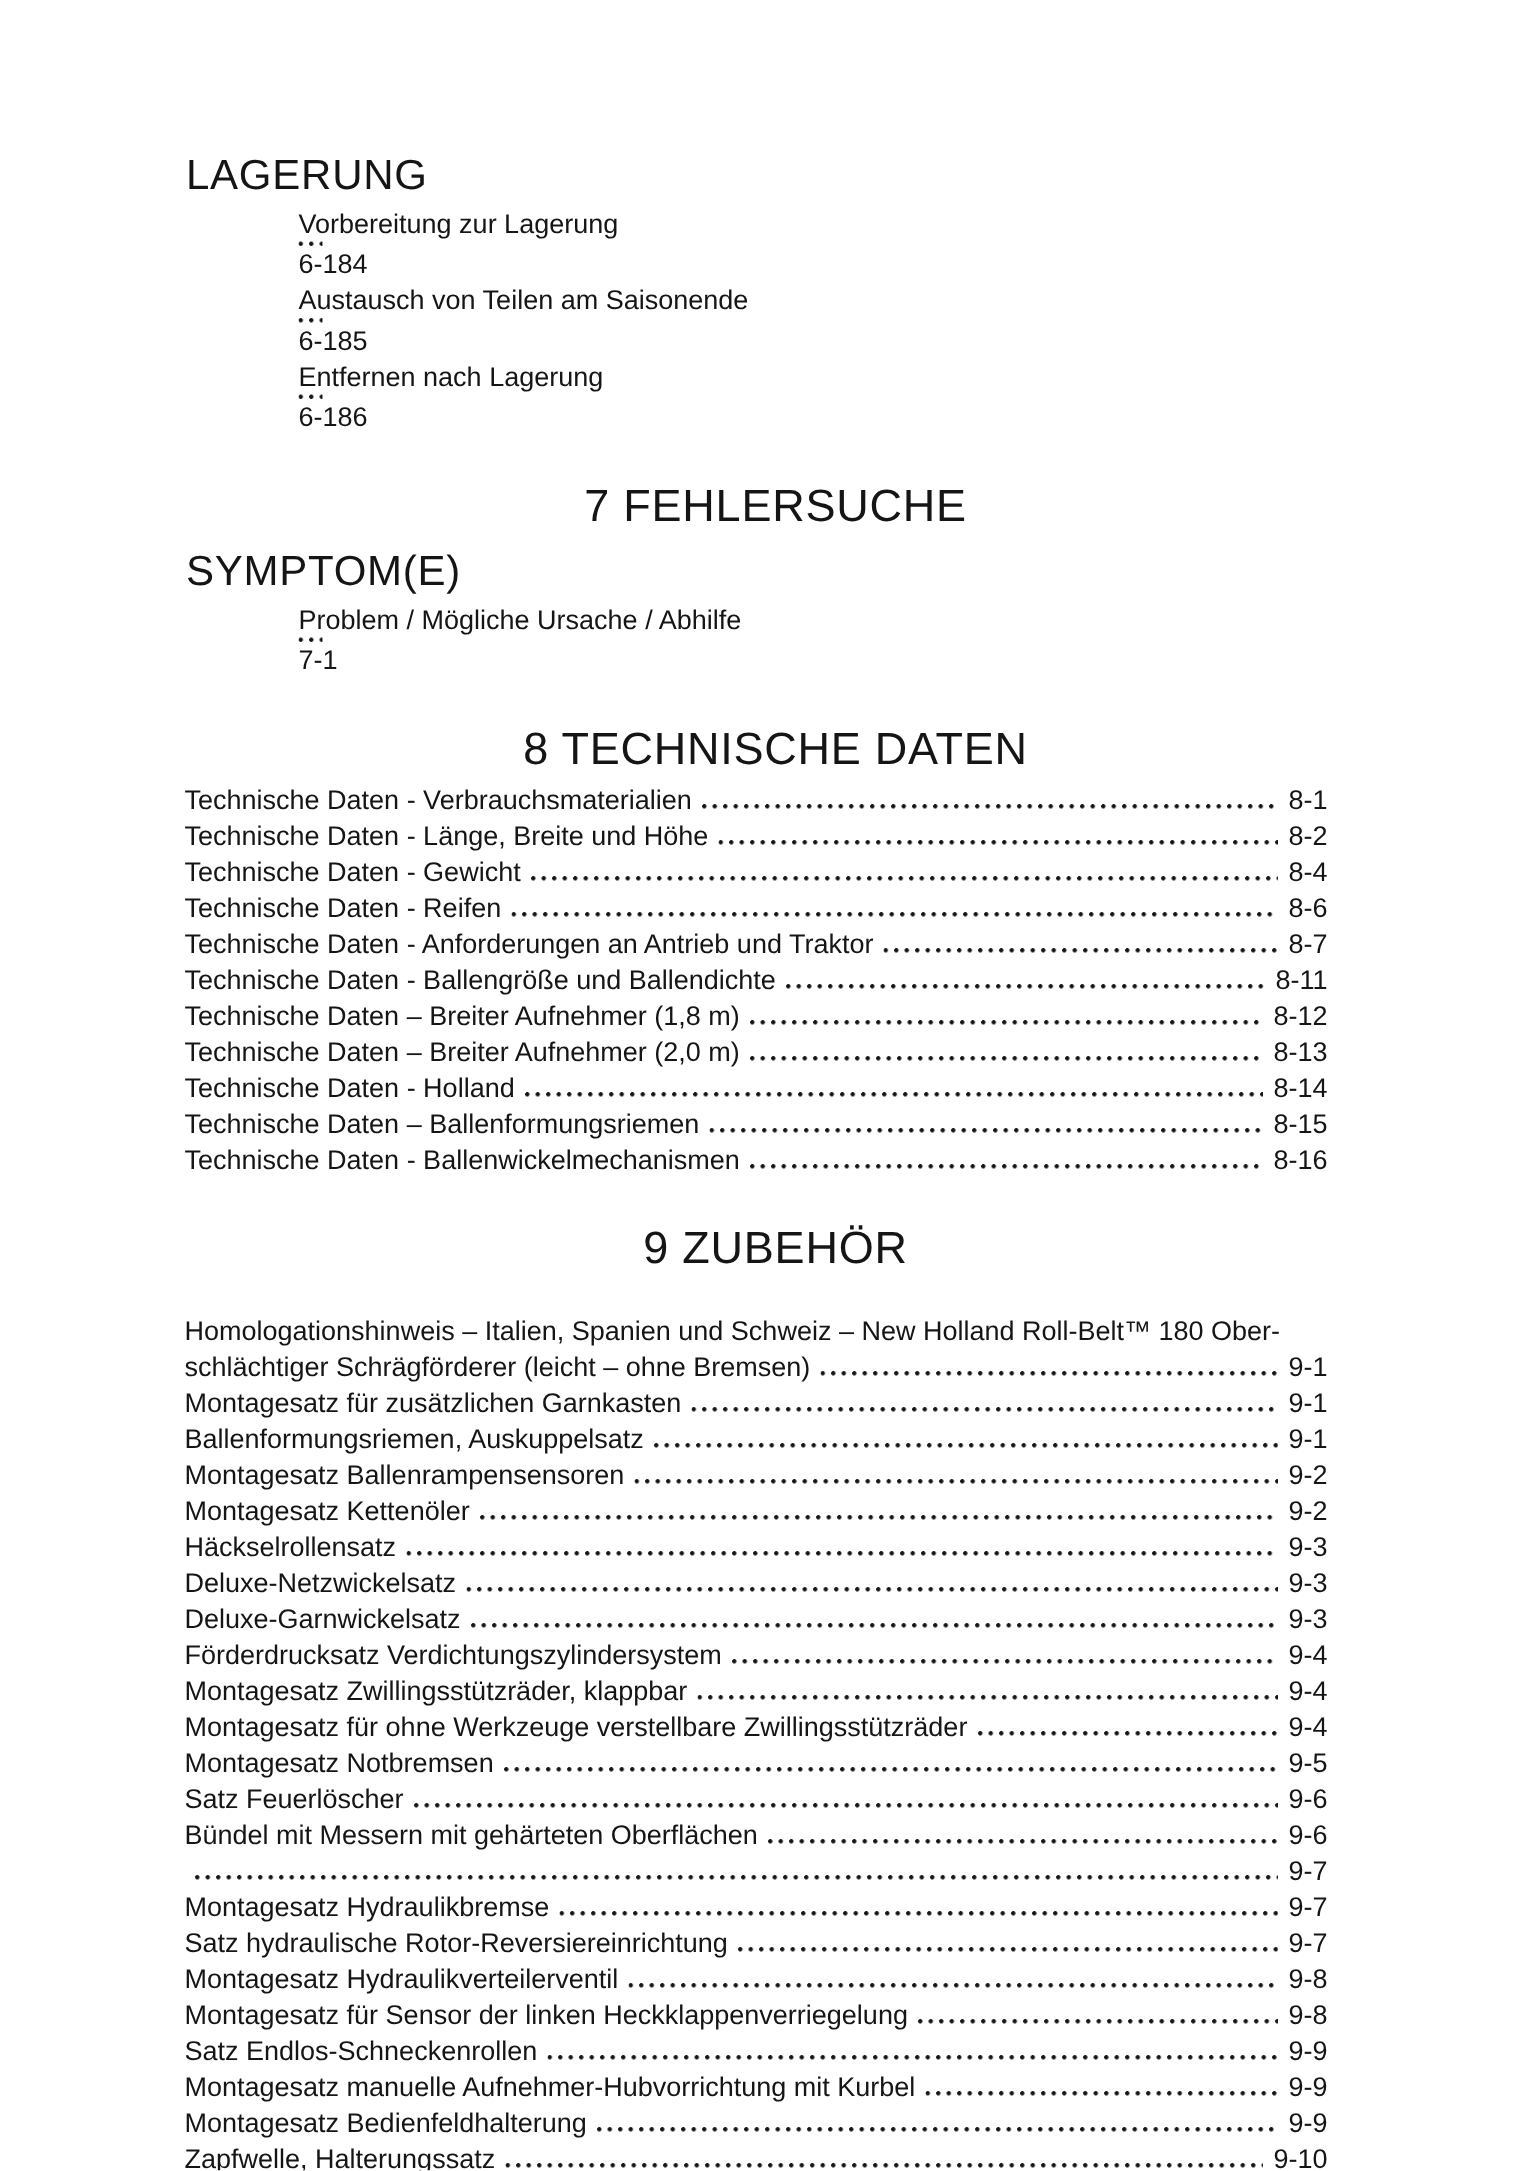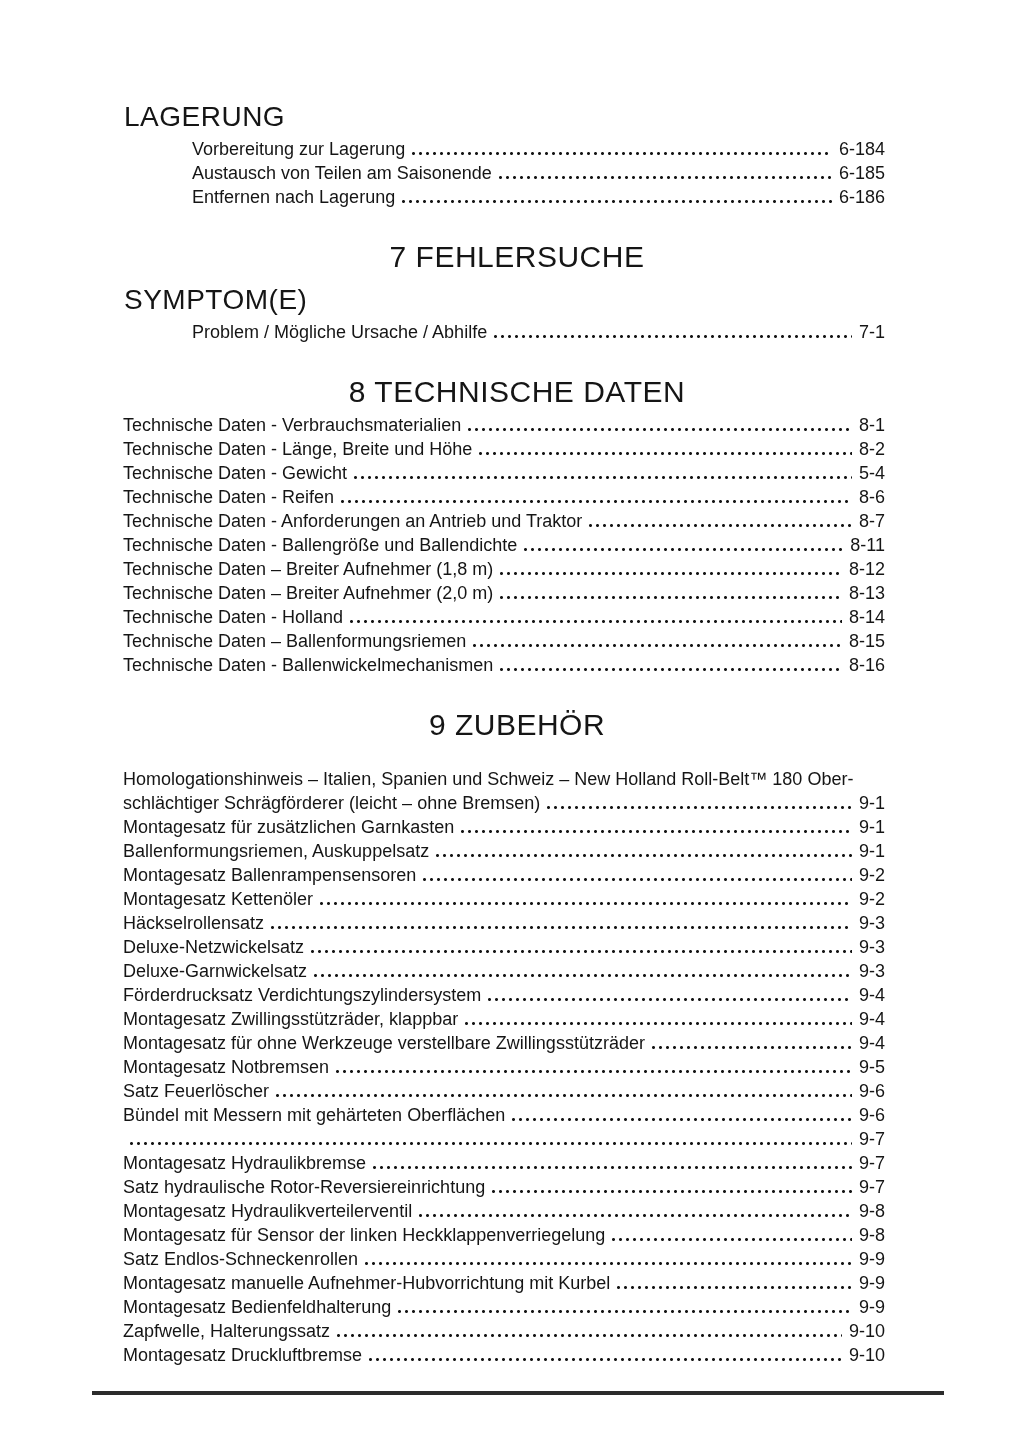--- a/index.html
+++ b/index.html
@@ -30,21 +30,21 @@
   .heading.section{margin-left:124px;margin-top:8px;font-size:28px;line-height:34px;}
   .content > .heading:first-child{margin-top:100px;}
   .entry{
     display:flex;
     align-items:baseline;
     font-size:18px;
     line-height:24px;
     margin-right:59px;
   }
   .entry.lvl1{margin-left:123px;}
-  .entry.lvl2{margin-left:192px;}
+  .entry.lvl2{margin-left:192px;flex-direction:column;}
   .heading + .entry{margin-top:3px;}
   .entry .title{white-space:nowrap;}
   .entry .leader{
     flex:1 1 auto;
     min-width:16px;
     height:3px;
     margin:0 7px 0 7px;
     background-image:radial-gradient(circle at 1.5px 1.5px,var(--text) 1.2px,transparent 1.7px);
     background-size:7px 3px;
     background-repeat:repeat-x;
@@ -94,21 +94,21 @@
         <span class="pagenum">8-1</span>
       </div>
       <div class="entry lvl1">
         <span class="title">Technische Daten - Länge, Breite und Höhe</span>
         <span class="leader"></span>
         <span class="pagenum">8-2</span>
       </div>
       <div class="entry lvl1">
         <span class="title">Technische Daten - Gewicht</span>
         <span class="leader"></span>
-        <span class="pagenum">5-4</span>
+        <span class="pagenum">8-4</span>
       </div>
       <div class="entry lvl1">
         <span class="title">Technische Daten - Reifen</span>
         <span class="leader"></span>
         <span class="pagenum">8-6</span>
       </div>
       <div class="entry lvl1">
         <span class="title">Technische Daten - Anforderungen an Antrieb und Traktor</span>
         <span class="leader"></span>
         <span class="pagenum">8-7</span>

